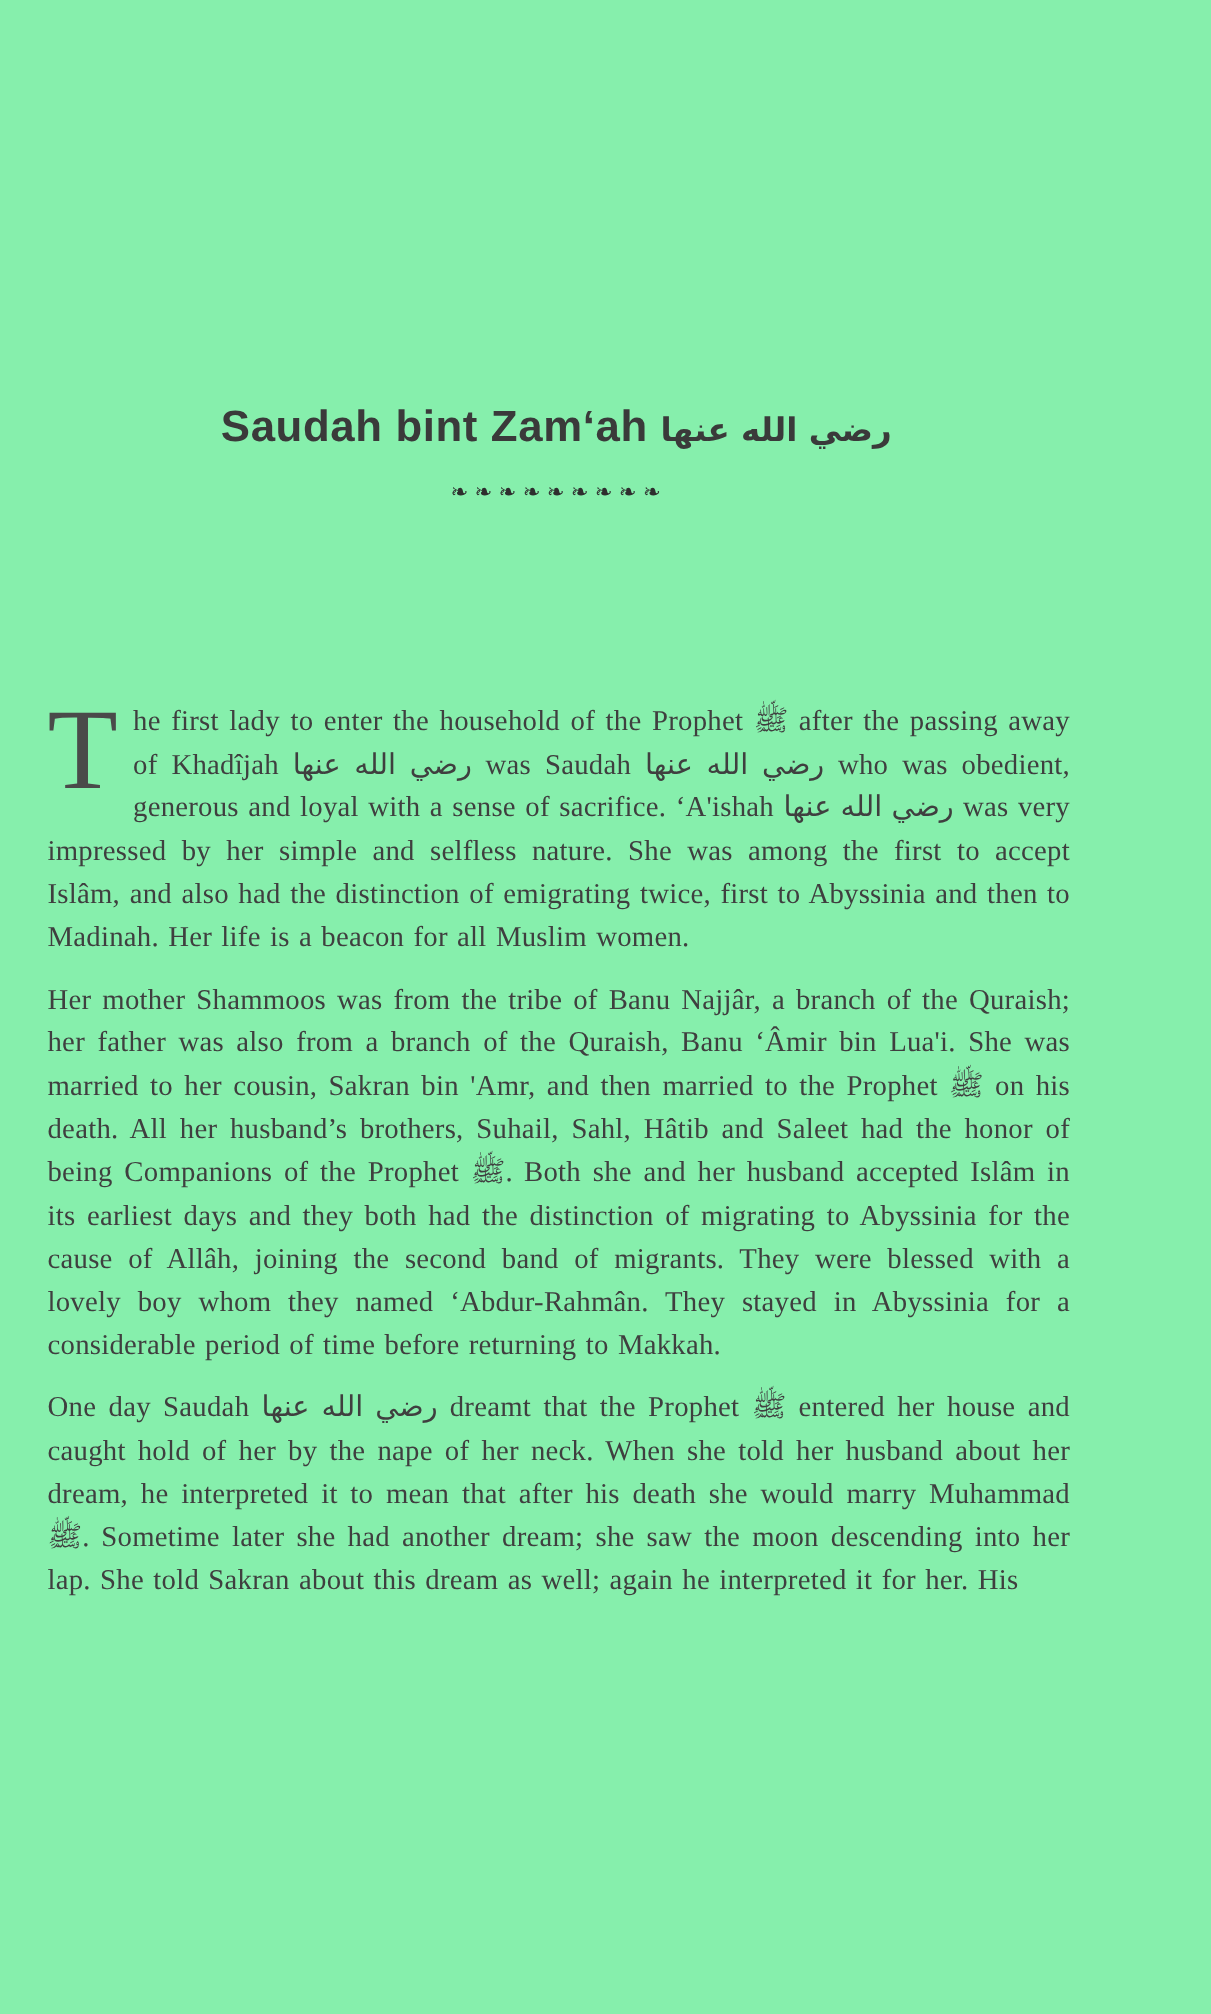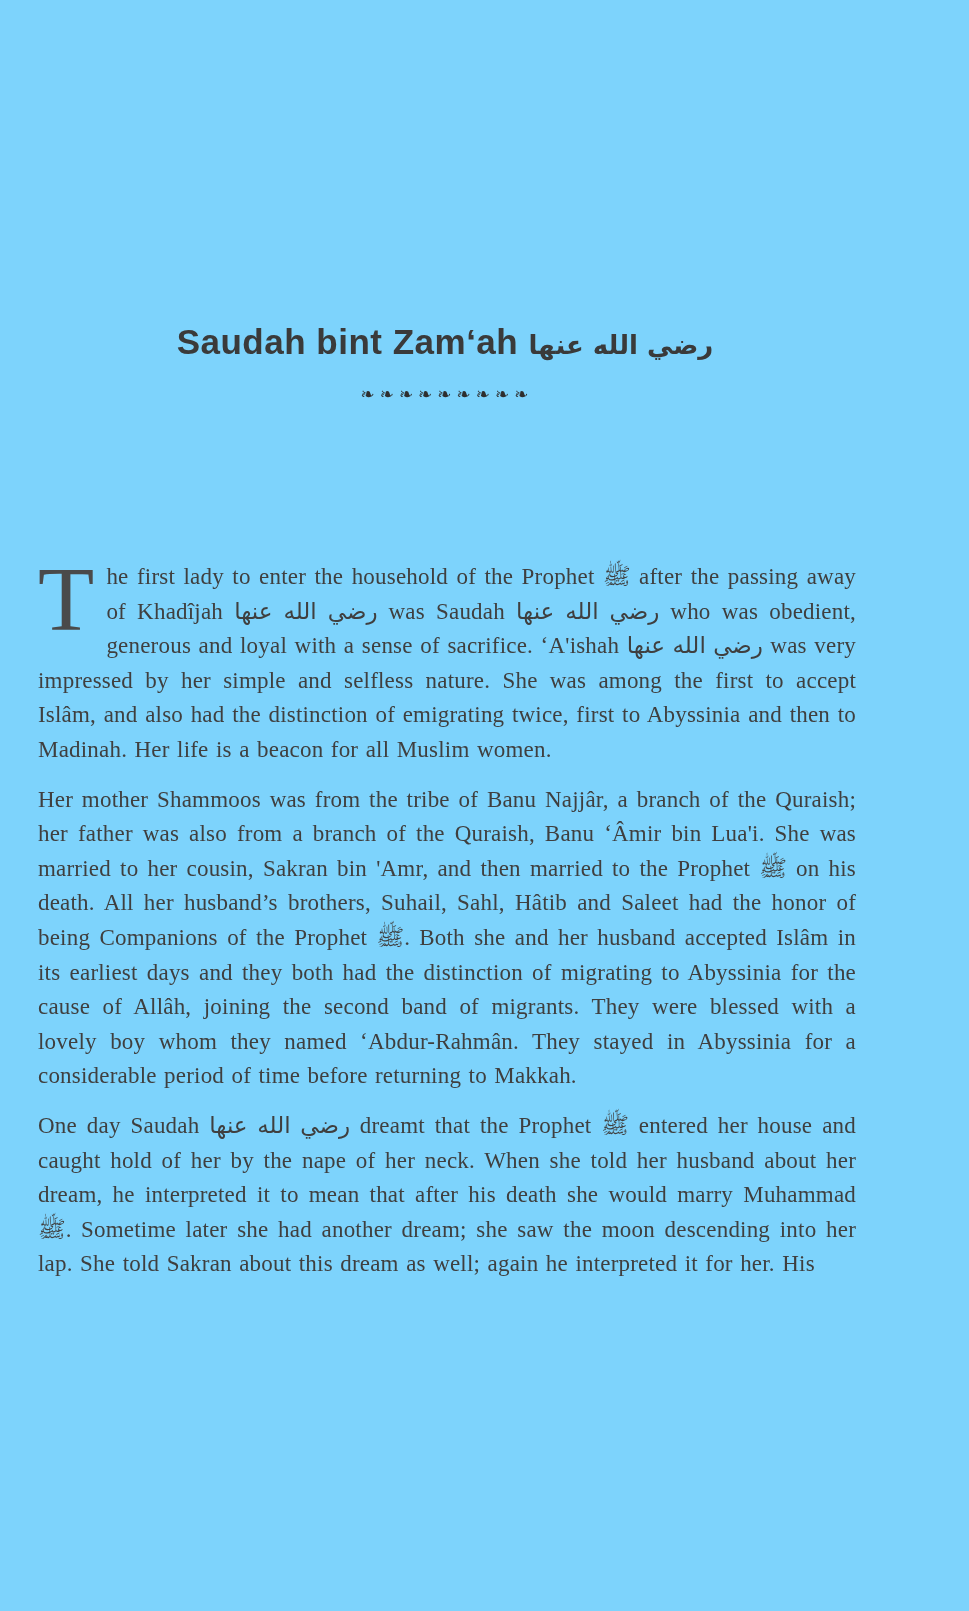--- a/index.html
+++ b/index.html
@@ -1,21 +1,21 @@
 <!DOCTYPE html>
 <html><head>
 <meta charset="utf-8">
 <style>
   html, body { margin: 0; padding: 0; background: #e8e8e6; }
   .page {
     position: relative;
     width: 969px;
     height: 1611px;
     margin: 0 auto;
-    background: #7dd3fc;
+    background: #86efac;
     overflow: hidden;
     box-sizing: border-box;
   }
   .content {
     position: absolute;
     left: 38px;
     top: 0;
     width: 818px;
   }
   .title {

